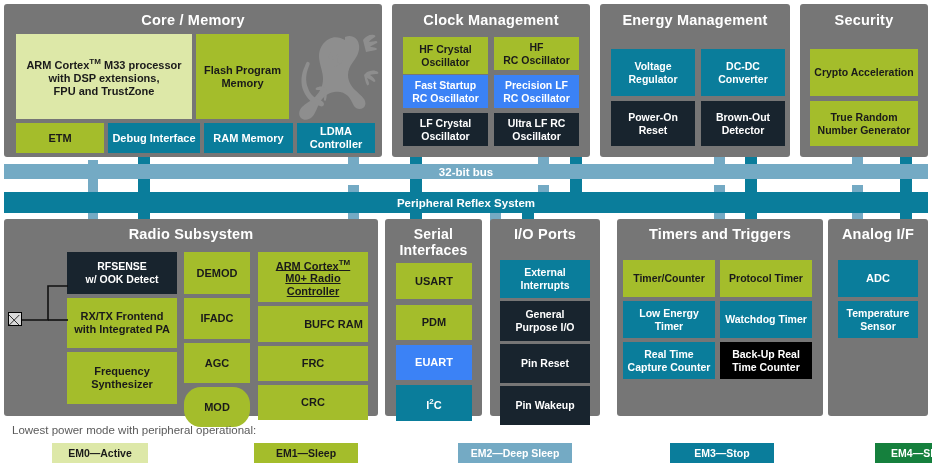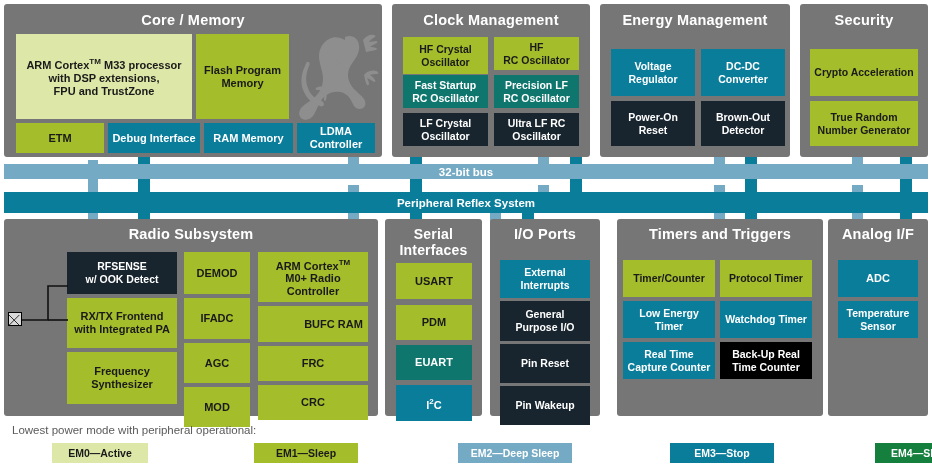--- a/index.html
+++ b/index.html
@@ -34,21 +34,21 @@
     text-align: center;
     font-weight: bold;
     line-height: 13px;
     padding: 1px 2px;
   }
   .blk span { display: block; }
 
   
   .c-em0 { background: #dde8a8; color: #1a1a1a; }
   .c-em1 { background: #a4bd2b; color: #1a1a1a; }
-  .c-em2 { background: #0f766e; color: #ffffff; }
+  .c-em2 { background: #3b82f6; color: #ffffff; }
   .c-em3 { background: #0a7d9b; color: #ffffff; }
   .c-em4 { background: #18242e; color: #ffffff; }
   .c-blk { background: #000000; color: #ffffff; }
 
   .bus32 {
     position: absolute;
     background: #74aac4;
     display: flex; align-items: center; justify-content: center;
     color: #ffffff; font-weight: bold; font-size: 11.5px;
   }
@@ -202,22 +202,22 @@
     </div>
     <div class="blk c-em1" style="left:63px; top:79px; width:110px; height:50px; font-size:11px;">
       <span>RX/TX Frontend<br>with Integrated PA</span>
     </div>
     <div class="blk c-em1" style="left:63px; top:133px; width:110px; height:52px; font-size:11px;">
       <span>Frequency<br>Synthesizer</span>
     </div>
     <div class="blk c-em1" style="left:180px; top:33px; width:66px; height:42px; font-size:11px;">DEMOD</div>
     <div class="blk c-em1" style="left:180px; top:79px; width:66px; height:41px; font-size:11px;">IFADC</div>
     <div class="blk c-em1" style="left:180px; top:124px; width:66px; height:40px; font-size:11px;">AGC</div>
-    <div class="blk c-em1" style="left:180px; top:168px; width:66px; height:40px; font-size:11px;">MOD</div>
-    <div class="blk c-em1" style="left:254px; top:33px; width:110px; height:50px; font-size:11px;">
+    <div class="blk c-em1" style="left:180px; top:168px; width:66px; height:40px; font-size:11px;border-radius:17px;">MOD</div>
+    <div class="blk c-em1" style="left:254px; top:33px; width:110px; height:50px; font-size:11px;text-decoration:underline;">
       <span>ARM Cortex<sup class="sup">TM</sup><br>M0+ Radio<br>Controller</span>
     </div>
     <div class="blk c-em1" style="left:254px; top:87px; width:110px; height:36px; font-size:11px;padding-left:43px;">BUFC RAM</div>
     <div class="blk c-em1" style="left:254px; top:127px; width:110px; height:35px; font-size:11px;">FRC</div>
     <div class="blk c-em1" style="left:254px; top:166px; width:110px; height:35px; font-size:11px;">CRC</div>
   </div>
 
   <svg id="antenna-lines" viewBox="0 0 80 90">
     <polyline points="22,70 48,70 48,36 68,36" fill="none" stroke="#111111" stroke-width="1.6"></polyline>
     <polyline points="48,70 68,70" fill="none" stroke="#111111" stroke-width="1.6"></polyline>

